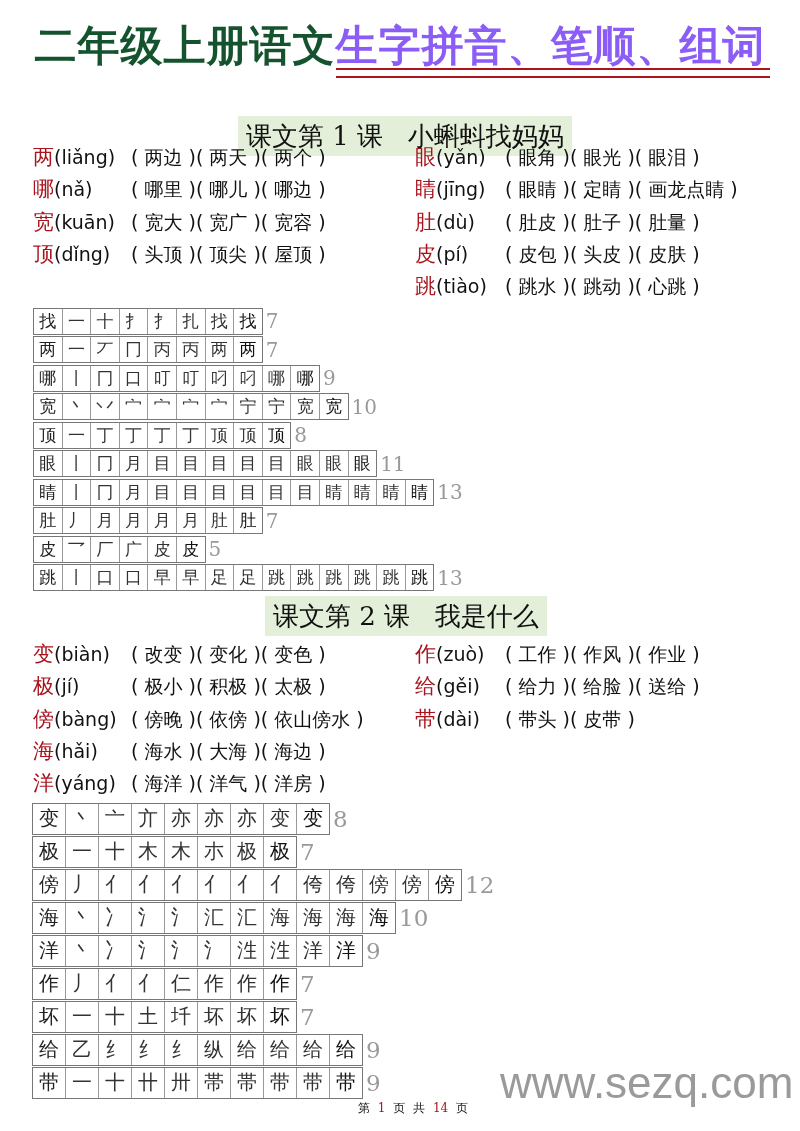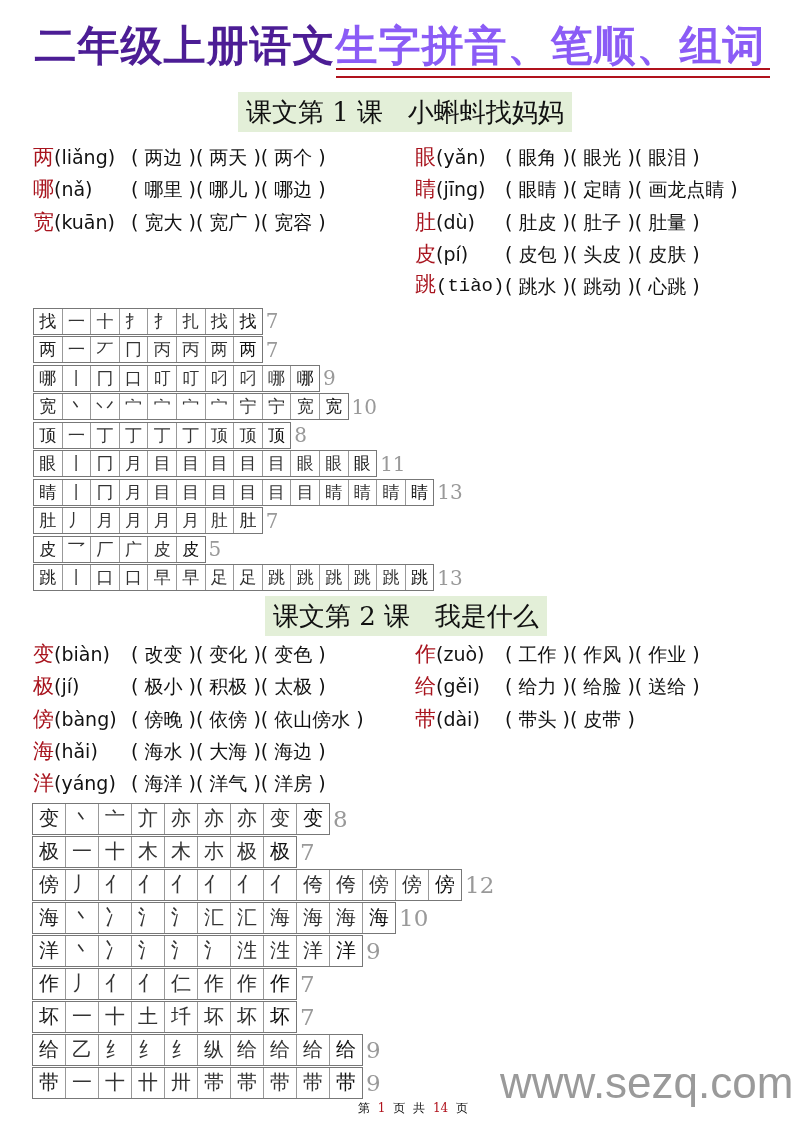--- a/index.html
+++ b/index.html
@@ -1,18 +1,18 @@
 <!DOCTYPE html>
 <html><head>
 <meta charset="utf-8">
 <style>
   html,body{margin:0;padding:0;background:#fff;}
   body{width:800px;height:1131px;position:relative;overflow:hidden;font-family:"DejaVu Sans",sans-serif;color:#111;}
   .title{position:absolute;left:0;top:18px;width:800px;text-align:center;font-size:42px;font-weight:bold;letter-spacing:1px;white-space:nowrap;}
-  .title .black{color:#4c1d95;}
+  .title .black{color:#14532d;}
   .title .red{color:#8b5cf6;display:inline-block;position:relative;}
   .title .red:after{content:"";position:absolute;left:0;right:-4px;bottom:-4px;height:6px;border-top:2px solid #b0121c;border-bottom:2px solid #b0121c;}
   .lesson-head{position:absolute;background:#e3efd8;font-size:26px;color:#111;white-space:pre;padding:0 8px;line-height:40px;font-family:"DejaVu Serif",serif;}
   .words{position:absolute;font-size:19px;}
   .wrow{height:32.3px;line-height:32.3px;white-space:nowrap;display:flex;}
   .wrow .hz{color:#a8141e;font-size:21px;}
   .wrow .py{color:#111;}
   .wrow .head{display:inline-block;}
   .wrow .grp{white-space:pre;}
   .grid{position:absolute;}
@@ -35,40 +35,46 @@
   .footer{position:absolute;left:13px;width:800px;top:1100px;text-align:center;font-size:12px;font-family:"DejaVu Serif",serif;word-spacing:4px;}
   .footer .num{color:#b0121c;}
 </style>
 </head>
 <body>
 
 <div class="title">
   <span class="black">二年级上册语文</span><span class="red">生字拼音、笔顺、组词</span>
 </div>
 
-<div class="lesson-head" style="left:238px;top:92px;">课文第 1 课   小蝌蚪找妈妈</div>
+<div class="lesson-head" style="left:238px;top:116px;">课文第 1 课   小蝌蚪找妈妈</div>
 <div class="words" id="l0-left" style="left:33px;top:141px;">
     <div class="wrow">
       <span class="head" style="min-width: 98px;"><span class="hz">两</span><span class="py">(liǎng)</span></span>
       <span class="grp">( 两边 )</span>
       <span class="grp">( 两天 )</span>
       <span class="grp">( 两个 )</span>
     </div>
     <div class="wrow">
       <span class="head" style="min-width: 98px;"><span class="hz">哪</span><span class="py">(nǎ)</span></span>
       <span class="grp">( 哪里 )</span>
       <span class="grp">( 哪儿 )</span>
       <span class="grp">( 哪边 )</span>
     </div>
     <div class="wrow">
       <span class="head" style="min-width: 98px;"><span class="hz">宽</span><span class="py">(kuān)</span></span>
       <span class="grp">( 宽大 )</span>
       <span class="grp">( 宽广 )</span>
       <span class="grp">( 宽容 )</span>
     </div>
+    <div class="wrow">
+      <span class="head" style="min-width: 98px;"><span class="hz">顶</span><span class="py">(dǐng)</span></span>
+      <span class="grp">( 头顶 )</span>
+      <span class="grp">( 顶尖 )</span>
+      <span class="grp">( 屋顶 )</span>
+    </div>
   </div>
 <div class="words" id="l0-right" style="left:415px;top:141px;">
     <div class="wrow">
       <span class="head" style="min-width: 90px;"><span class="hz">眼</span><span class="py">(yǎn)</span></span>
       <span class="grp">( 眼角 )</span>
       <span class="grp">( 眼光 )</span>
       <span class="grp">( 眼泪 )</span>
     </div>
     <div class="wrow">
       <span class="head" style="min-width: 90px;"><span class="hz">睛</span><span class="py">(jīng)</span></span>
@@ -82,21 +88,21 @@
       <span class="grp">( 肚子 )</span>
       <span class="grp">( 肚量 )</span>
     </div>
     <div class="wrow">
       <span class="head" style="min-width: 90px;"><span class="hz">皮</span><span class="py">(pí)</span></span>
       <span class="grp">( 皮包 )</span>
       <span class="grp">( 头皮 )</span>
       <span class="grp">( 皮肤 )</span>
     </div>
     <div class="wrow">
-      <span class="head" style="min-width: 90px; font-family: Liberation Mono, monospace;"><span class="hz">跳</span><span class="py">(tiào)</span></span>
+      <span class="head" style="min-width: 90px;"><span class="hz">跳</span><span class="py">(tiào)</span></span>
       <span class="grp">( 跳水 )</span>
       <span class="grp">( 跳动 )</span>
       <span class="grp">( 心跳 )</span>
     </div>
   </div>
 <div class="grid g1" id="l0-grid" style="left:33px;top:307px;">
     <div class="srow">
       <div class="cells">
         <div class="cell first">
           <span class="stroke">找</span>

